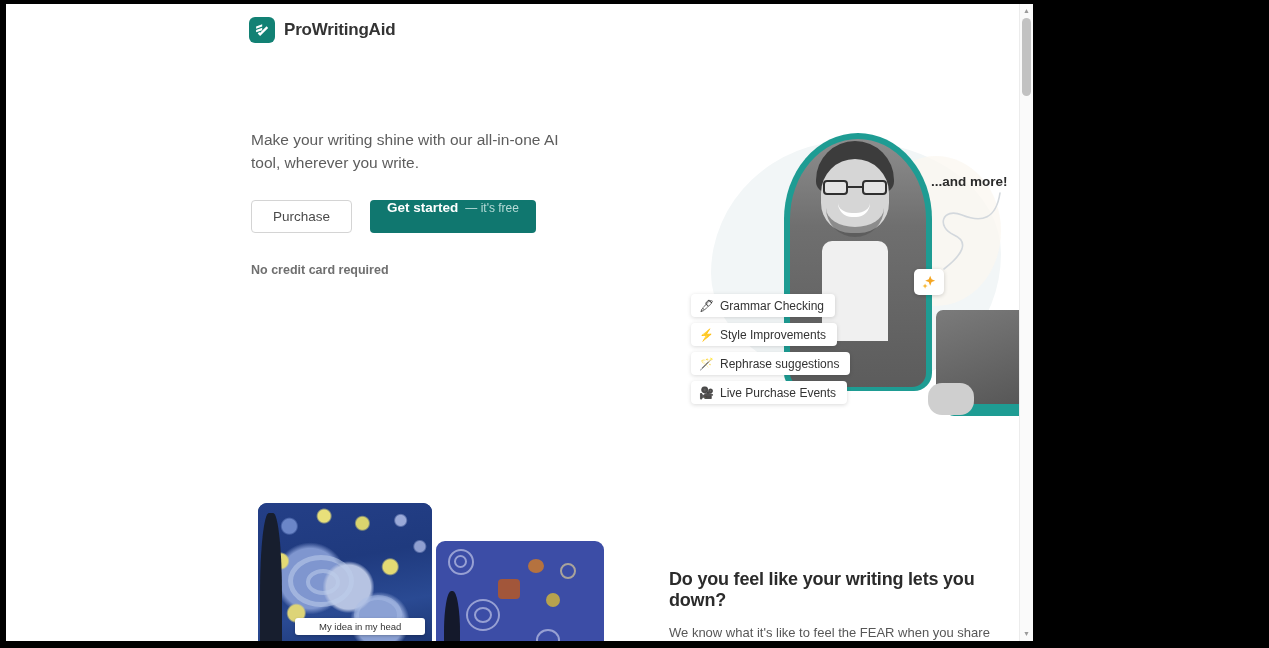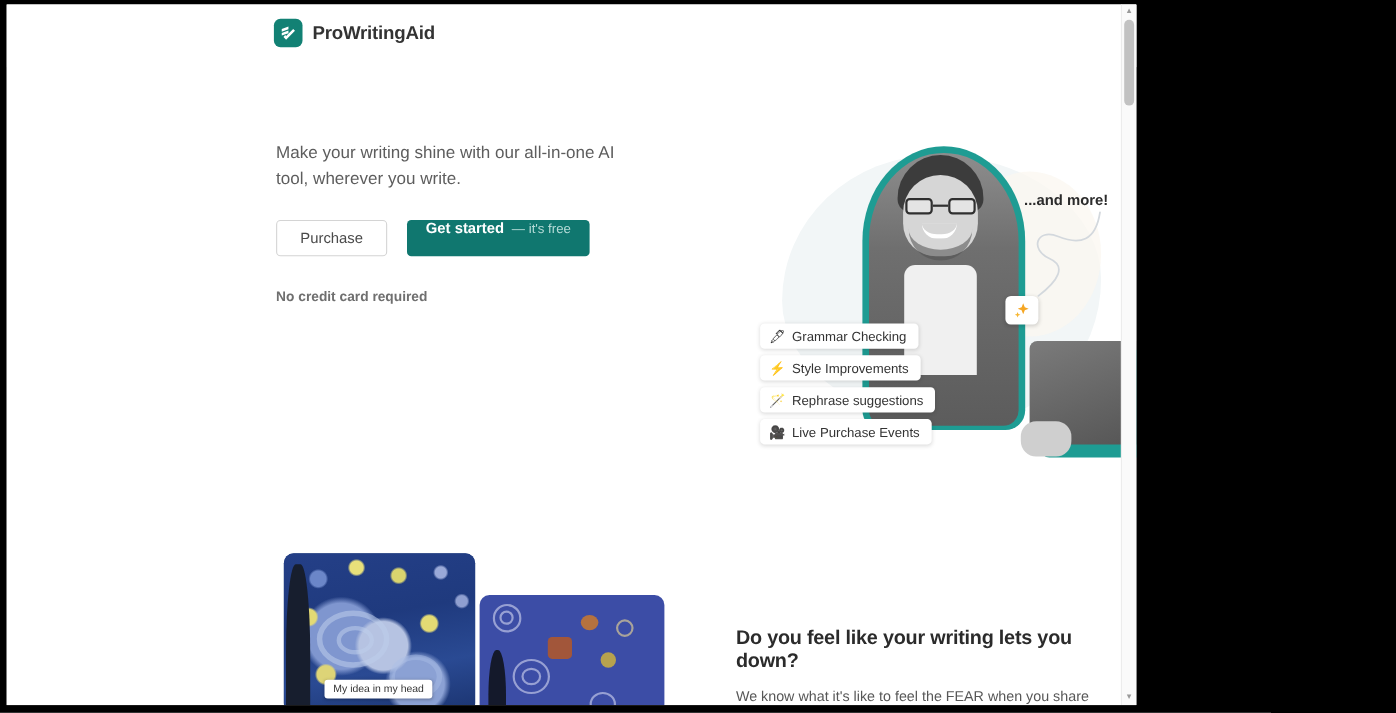--- a/index.html
+++ b/index.html
@@ -374,21 +374,21 @@
     left: 2px; bottom: 0;
     width: 22px; height: 135px;
     background: #171e2e;
     border-radius: 40% 40% 0 0 / 60% 60% 0 0;
   }
   #idea-label {
     position: absolute;
     left: 37px; top: 115px;
     background: #ffffff;
     border-radius: 3px;
-    padding: 3px 8px;
+    padding: 3px 24px;
     font-size: 9.5px;
     color: #333;
     box-shadow: 0 1px 3px rgba(0,0,0,.25);
     white-space: nowrap;
   }
   #sketch-card {
     position: absolute;
     left: 178px; top: 38px;
     width: 168px; height: 108px;
     background: #3c4da6;

